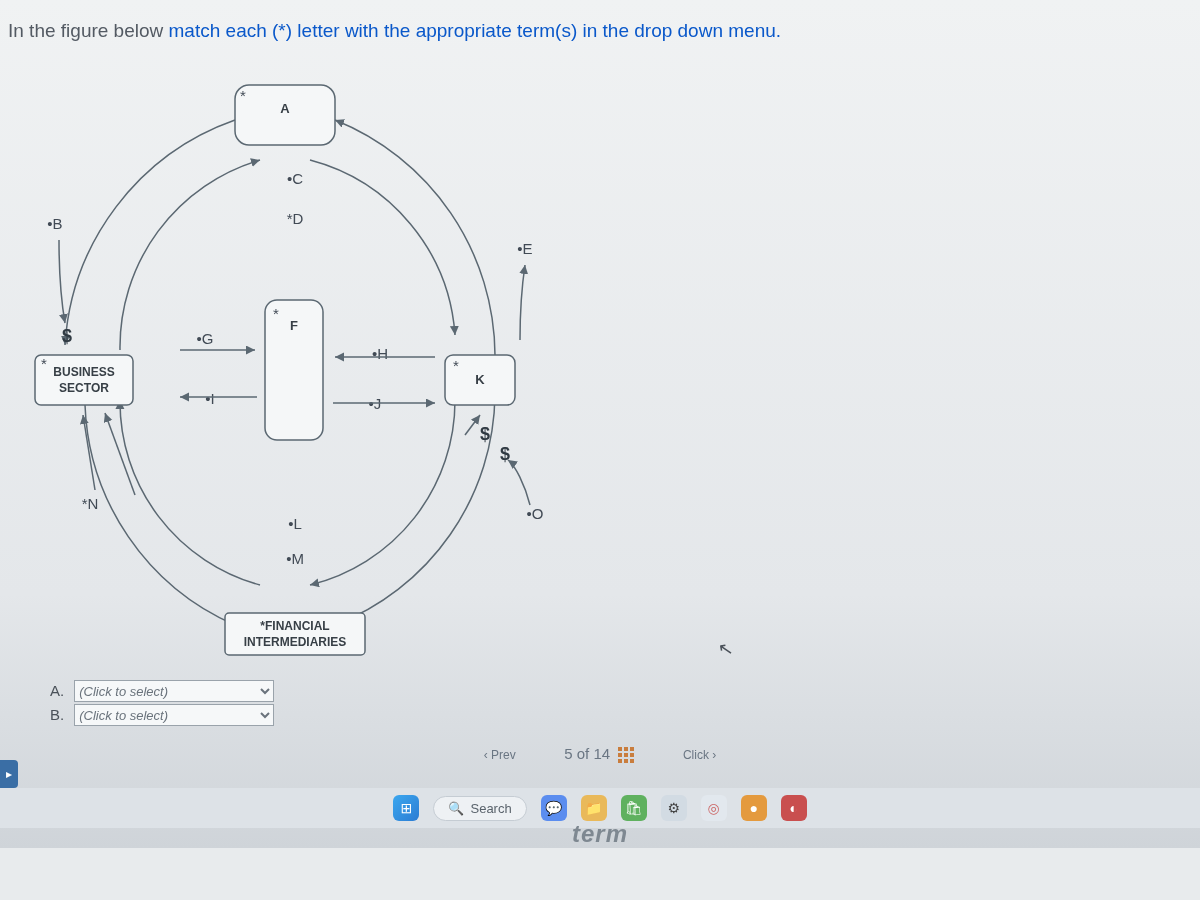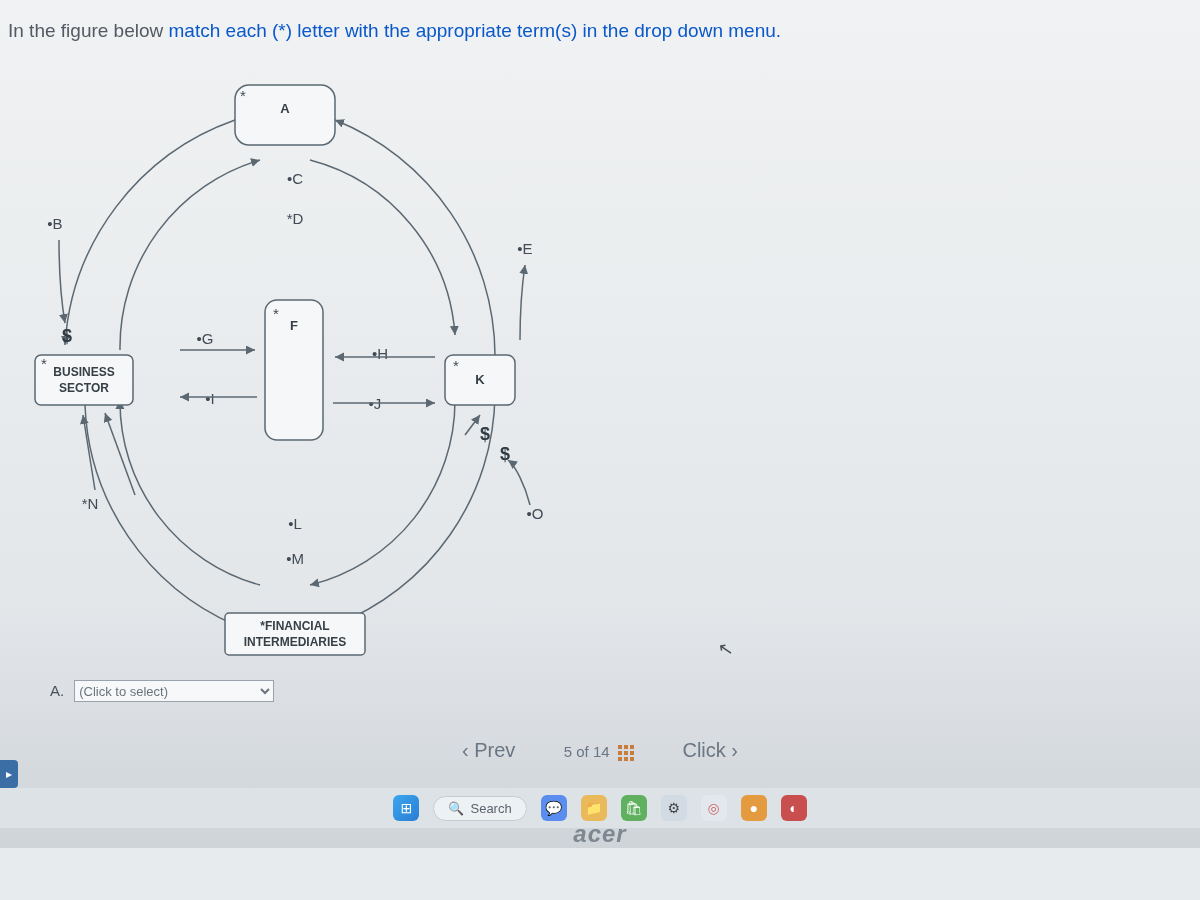--- a/index.html
+++ b/index.html
@@ -12,25 +12,25 @@
   .box{fill:#f5f7f8;stroke:#5b6872;stroke-width:1.5;}
   .lbl{font-size:15px;fill:#414a55;dominant-baseline:middle;text-anchor:middle;}
   .lblLeft{font-size:15px;fill:#414a55;dominant-baseline:middle;text-anchor:start;}
   .boxTxt{font-size:13px;fill:#373f46;font-weight:600;dominant-baseline:middle;text-anchor:middle;}
   .boxTxtS{font-size:12px;fill:#373f46;font-weight:600;dominant-baseline:middle;text-anchor:middle;}
   .stroke{fill:none;stroke:#5b6872;stroke-width:1.5;}
   .dollar{font-size:18px;font-weight:bold;fill:#303a43;dominant-baseline:middle;text-anchor:middle;}
   
   .answers{position:absolute;left:50px;top:680px;font-size:15px;color:#4a5159;}
   .answers .row{height:24px;}
-  .answers select{width:200px;height:22px;font-size:13px;color:#6a737c;border:1px solid #9aa3ab;background:#f6f8f9;}
+  .answers select{width:200px;height:22px;font-size:13px;color:#6a737c;border:1px solid #9aa3ab;background:#f6f8f9;font-style:italic;}
   .answers .rowlabel{display:inline-block;width:20px;}
   
   .nav{position:absolute;left:0;right:0;bottom:80px;text-align:center;}
-  .navbtn{display:inline-block;padding:6px 16px;border:none;background:transparent;font-size:20px;color:#6a7683;cursor:pointer;}
+  .navbtn{display:inline-block;padding:6px 16px;border:none;background:transparent;font-size:12px;color:#6a7683;cursor:pointer;}
   .navinfo{display:inline-block;font-size:15px;color:#6a7683;margin:0 28px;}
   .grid-icon{display:inline-block;width:16px;height:16px;vertical-align:middle;background:
     linear-gradient(#c97d3d,#c97d3d),linear-gradient(#c97d3d,#c97d3d),linear-gradient(#c97d3d,#c97d3d),
     linear-gradient(#c97d3d,#c97d3d),linear-gradient(#c97d3d,#c97d3d),linear-gradient(#c97d3d,#c97d3d),
     linear-gradient(#c97d3d,#c97d3d),linear-gradient(#c97d3d,#c97d3d),linear-gradient(#c97d3d,#c97d3d);
     background-size:4px 4px;background-repeat:no-repeat;
     background-position:0 0,6px 0,12px 0,0 6px,6px 6px,12px 6px,0 12px,6px 12px,12px 12px;}
   
   .taskbar{position:absolute;left:0;right:0;bottom:20px;height:40px;background:#dde2e7;display:flex;align-items:center;justify-content:center;gap:14px;}
   .search{display:flex;align-items:center;gap:6px;background:#eef1f4;border:1px solid #c5ccd3;border-radius:16px;padding:4px 14px;font-size:13px;color:#5a636c;}
@@ -125,20 +125,26 @@
     </svg>
   </div>
 
   <div class="answers">
     <div class="row">
       <span class="rowlabel">A.</span>
       <select>
         <option>(Click to select)</option>
       </select>
     </div>
+    <div class="row">
+      <span class="rowlabel">B.</span>
+      <select>
+        <option>(Click to select)</option>
+      </select>
+    </div>
   </div>
 
   <div class="cursor">↖</div>
 
   <div class="nav">
     <button class="navbtn">‹ <span>Prev</span></button>
     <span class="navinfo">
       <span>5</span> <span>of</span> <span>14</span>
       &nbsp;<span class="grid-icon"></span>
     </span>
@@ -155,15 +161,15 @@
     </div>
     <span class="task-icon" style="background:#5b8def;">💬</span>
     <span class="task-icon" style="background:#e9b95a;">📁</span>
     <span class="task-icon" style="background:#5fb15f;">🛍</span>
     <span class="task-icon" style="background:#d2dbe3;color:#444;">⚙</span>
     <span class="task-icon" style="background:#e2e8ee;color:#c66;">◎</span>
     <span class="task-icon" style="background:#e49a3e;">●</span>
     <span class="task-icon" style="background:#c94f4f;">◐</span>
   </div>
 
-  <div class="brand">acer</div>
+  <div class="brand">term</div>
 
 </div>
 
 </body></html>

